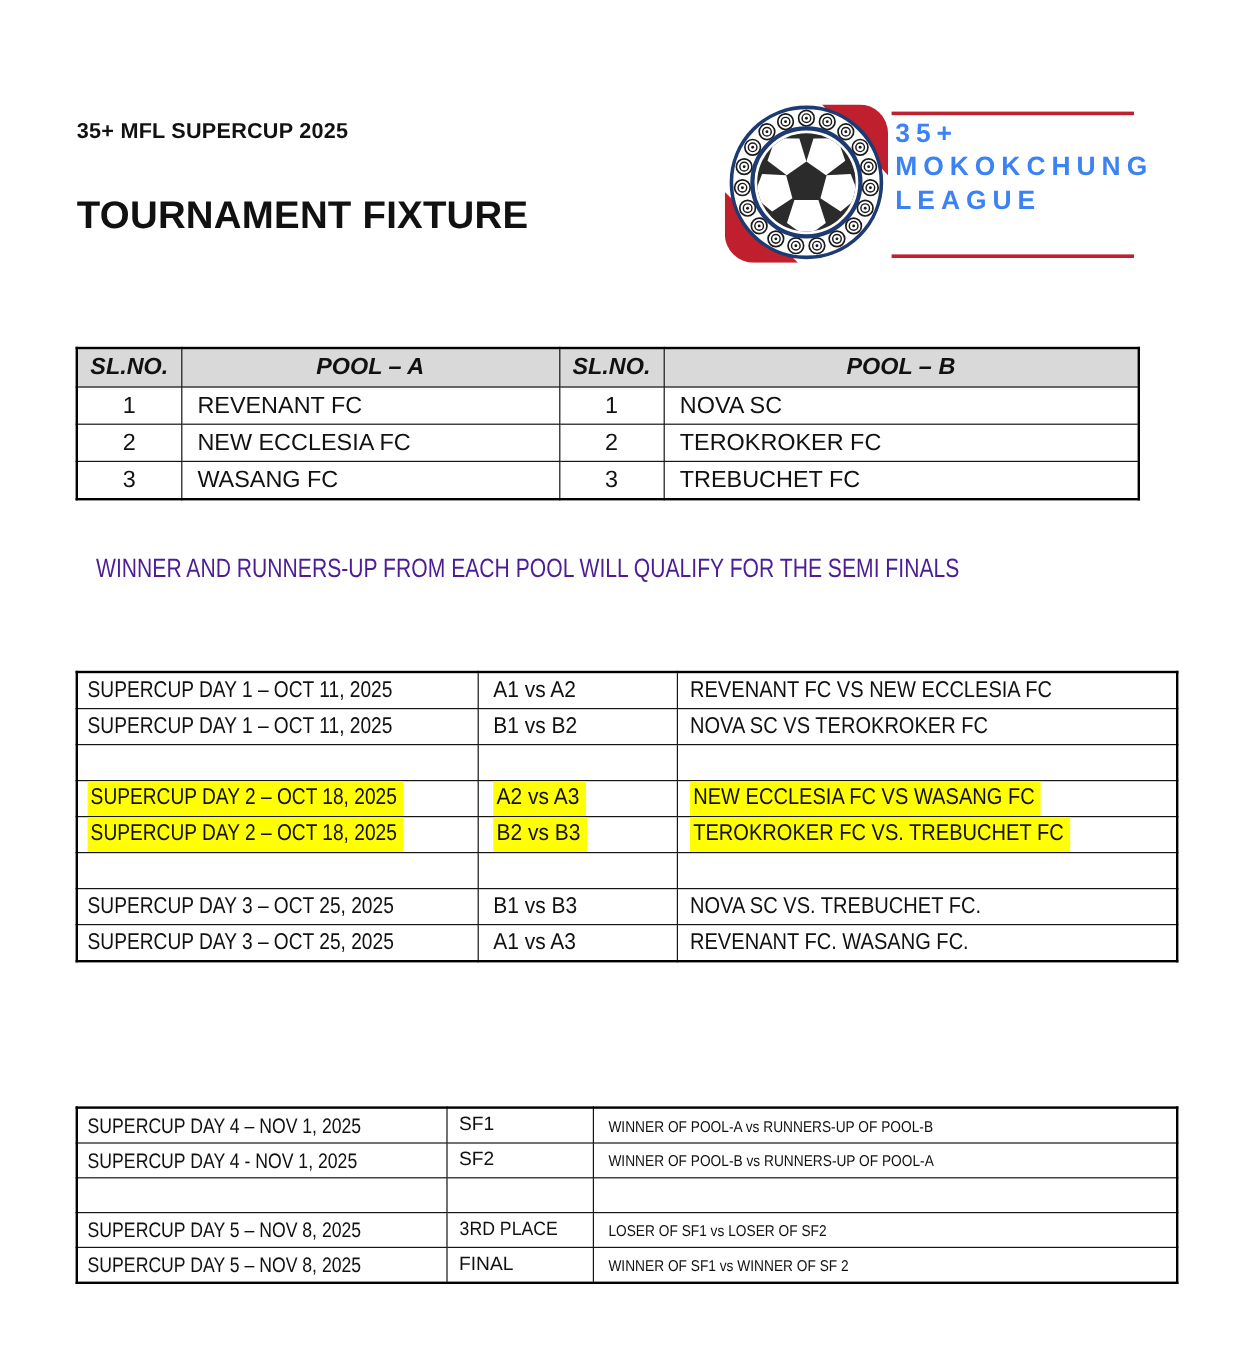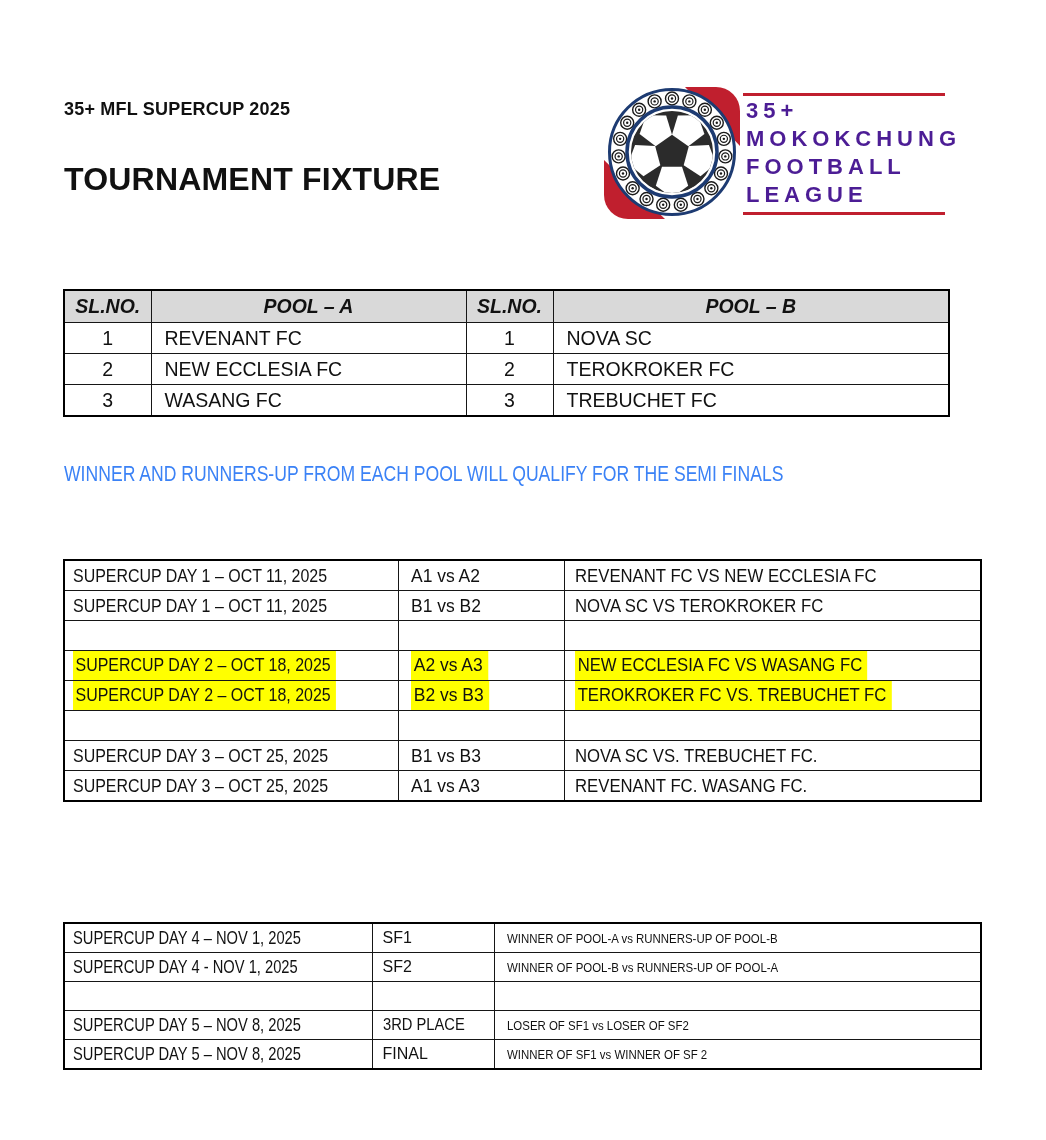--- a/index.html
+++ b/index.html
@@ -9,24 +9,24 @@
   }
   .abs{position:absolute;}
   
   .title1{left:64px;top:99px;font-size:18px;font-weight:bold;letter-spacing:.2px;}
   .title2{left:64px;top:161px;font-size:32px;font-weight:bold;letter-spacing:.2px;}
   
   #logo{left:603px;top:86px;width:345px;height:140px;}
   #logo .redline{position:absolute;left:140px;width:202px;height:3px;background:#c01f2e;}
   #logo .rl-top{top:7px;}
   #logo .rl-bottom{top:126px;}
-  #logo .ltext{position:absolute;left:143px;top:11px;font-weight:bold;color:#4c1d95;
+  #logo .ltext{position:absolute;left:143px;top:11px;font-weight:bold;color:#3b82f6;
     font-size:22px;line-height:28px;letter-spacing:5px;white-space:nowrap;}
   
-  .note{left:64px;top:461px;font-size:22px;color:#3b82f6;}
+  .note{left:80px;top:461px;font-size:22px;color:#4c1d95;}
   .cnd80{display:inline-block;transform:scaleX(.80);transform-origin:0 50%;white-space:nowrap;}
   .cnd84{display:inline-block;transform:scaleX(.84);transform-origin:0 50%;white-space:nowrap;}
   .cnd88{display:inline-block;transform:scaleX(.88);transform-origin:0 50%;white-space:nowrap;}
   .cnd92{display:inline-block;transform:scaleX(.92);transform-origin:0 50%;white-space:nowrap;}
   
   table{border-collapse:collapse;table-layout:fixed;border:2px solid #000;}
   td,th{border:1px solid #161616;padding:0;white-space:nowrap;overflow:visible;vertical-align:middle;}
   .hdr{background:#d9d9d9;font-weight:bold;text-align:center;}
   
   #pools{left:63px;top:289px;width:885px;}
@@ -141,21 +141,20 @@
           <polygon points="0,-17 16.2,-5.3 10,13.8 -10,13.8 -16.2,-5.3" transform="translate(-27.6,7.2) rotate(-105)"></polygon>
           <polygon points="0,-17 16.2,-5.3 10,13.8 -10,13.8 -16.2,-5.3" transform="translate(0,28.5) rotate(180)"></polygon>
         </g>
       </g>
     </g>
   </svg>
   <div class="redline rl-top"></div>
   <div class="ltext">
     <div>35+</div>
     <div>MOKOKCHUNG</div>
-    <div>FOOTBALL</div>
     <div>LEAGUE</div>
   </div>
   <div class="redline rl-bottom"></div>
 </div>
 
 <table class="abs" id="pools">
   <colgroup>
       <col style="width:87px">
       <col style="width:315px">
       <col style="width:87px">

